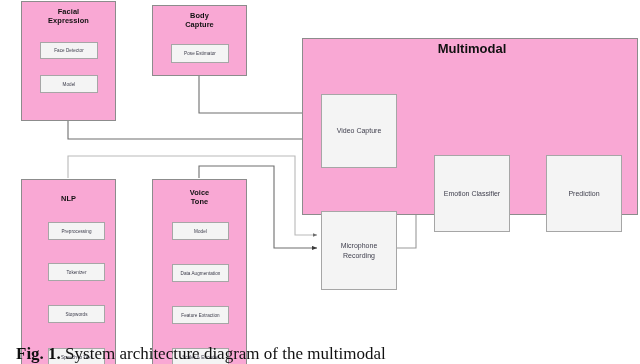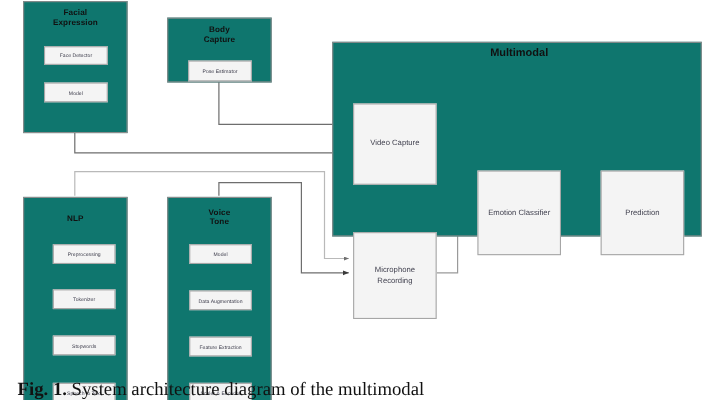--- a/index.html
+++ b/index.html
@@ -7,21 +7,21 @@
     width:640px;height:364px;overflow:hidden;
     font-family:"Liberation Sans", sans-serif;
     color:#1f1f1f;
   }
   #canvas{position:relative;width:640px;height:364px;background:#fff;}
 
   svg.wires{position:absolute;left:0;top:0;width:640px;height:364px;overflow:visible;}
 
   .group{
     position:absolute;
-    background:#0f766e;
+    background:#f9a8d4;
     border:1.1px solid #8c8c8c;
     box-sizing:border-box;
   }
   .group-title{
     position:absolute;
     left:0;right:0;
     text-align:center;
     font-weight:bold;
     font-size:7.4px;
     line-height:9.2px;
@@ -47,21 +47,21 @@
     display:flex;align-items:center;justify-content:center;
     font-size:7px;
     color:#41414f;
     text-align:center;
     line-height:10px;
   }
   .mm-title{
     position:absolute;
     text-align:center;
     font-weight:bold;
-    font-size:10px;
+    font-size:13px;
     line-height:10px;
     color:#111;
   }
   .caption{
     position:absolute;
     left:0;top:344px;width:640px;
     font-family:"Liberation Serif", serif;
     font-size:17px;
     line-height:19px;
     color:#111;
@@ -136,21 +136,21 @@
       <div>Expression</div>
     </div>
     <div class="node" style="left:18px;top:40px;width:58px;height:17px;">
       <span>Face Detector</span>
     </div>
     <div class="node" style="left:18px;top:73px;width:58px;height:18px;">
       <span>Model</span>
     </div>
   </div>
 
-  <div class="group" style="left:152px;top:16px;width:95px;height:59px;">
+  <div class="group" style="left:152px;top:5px;width:95px;height:71px;">
     <div class="group-title" style="top:5px;">
       <div>Body</div>
       <div>Capture</div>
     </div>
     <div class="node" style="left:18px;top:38px;width:58px;height:19px;">
       <span>Pose Estimator</span>
     </div>
   </div>
 
   <div class="group" style="left:21px;top:179px;width:95px;height:192px;">

